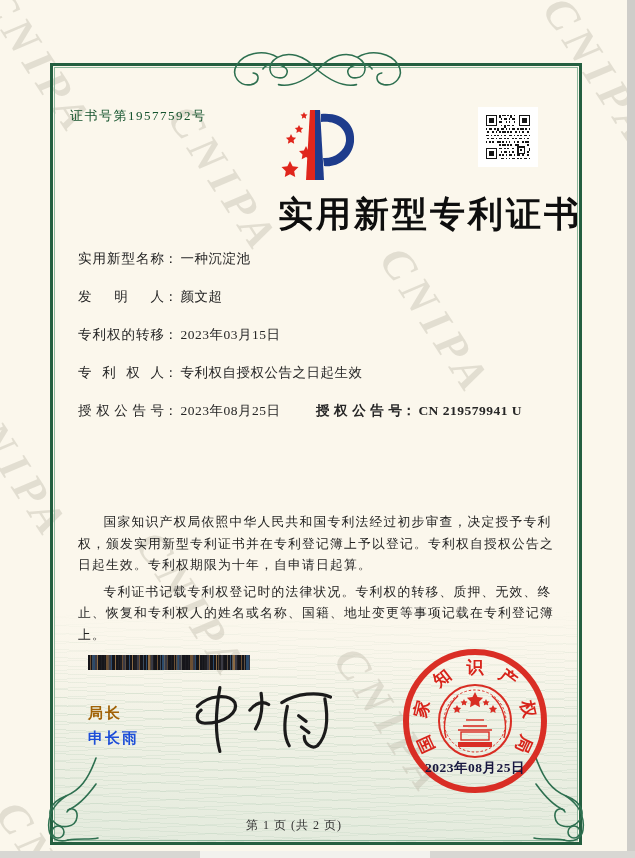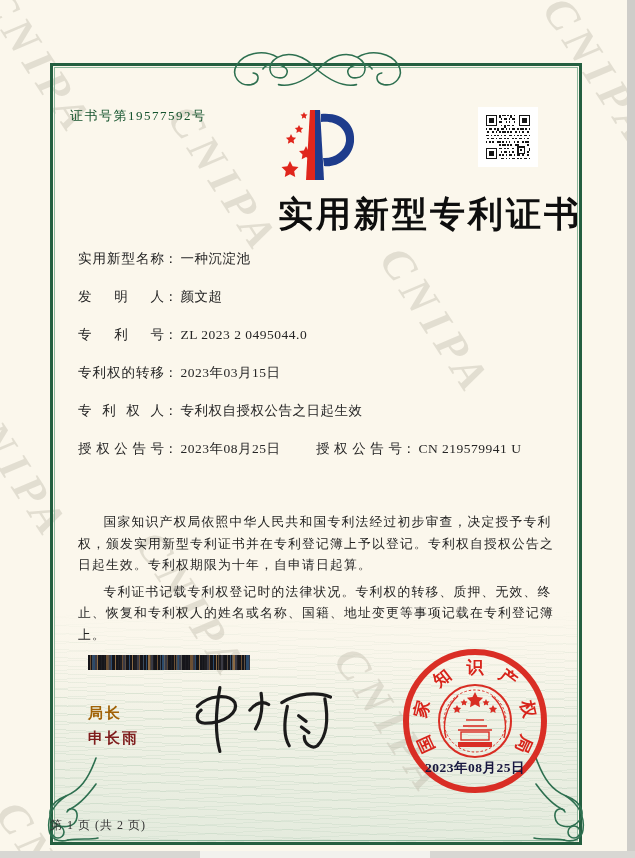--- a/index.html
+++ b/index.html
@@ -43,48 +43,48 @@
   .title{
     left:50px;top:191px;width:532px;text-align:right;
     font-size:35px;font-weight:700;color:#0e0e0e;letter-spacing:3px;margin:0;
   }
   
   .fields{left:78px;top:250px;width:480px;display:flex;flex-direction:column;gap:21px;}
   .frow{font-size:13.5px;color:#262626;line-height:17px;white-space:nowrap;}
   .flabel{display:inline-block;width:86px;text-align:justify;text-align-last:justify;vertical-align:bottom;}
   .colon{display:inline-block;}
   .fvalue{display:inline-block;margin-left:3px;letter-spacing:.5px;}
-  .grant-group2{display:inline-block;margin-left:32px;}
+  .grant-group2{display:inline-block;margin-left:32px;font-weight:bold;}
   
   .paras{left:78px;top:512px;width:484px;color:#1f1f1f;}
   .paras p{margin:0 0 5px 0;font-size:12.8px;line-height:21.5px;letter-spacing:1.2px;text-indent:2em;}
   
   .barcode{
     left:88px;top:655px;width:162px;height:15px;
     background:
       repeating-linear-gradient(90deg,#15151a 0 2px,rgba(0,0,0,0) 2px 3px,#15151a 3px 4px,rgba(0,0,0,0) 4px 7px,#3a3a44 7px 9px,rgba(0,0,0,0) 9px 10px,#15151a 10px 13px,rgba(0,0,0,0) 13px 14px),
       repeating-linear-gradient(90deg,#6b4f33 0 3px,#2b4a6b 5px 8px,#8a6a44 9px 11px,#1d1d22 12px 17px);
   }
   
   .director-title{left:88px;top:704px;font:600 15px "Liberation Sans",sans-serif;color:#a16207;letter-spacing:2px;}
-  .director-name{left:88px;top:729px;font:600 15px "Liberation Sans",sans-serif;color:#7f1d1d;letter-spacing:2px;}
+  .director-name{left:88px;top:729px;font:600 15px "Liberation Sans",sans-serif;color:#1d4ed8;letter-spacing:2px;}
   .sig{left:188px;top:682px;}
   
   .seal{left:400px;top:646px;width:150px;height:150px;}
   .seal svg{position:absolute;left:0;top:0;}
   .seal-char{
     position:absolute;font-size:17px;font-weight:700;color:#d8231a;
     transform:translate(-50%,-50%);line-height:1;
   }
   .seal-date{
     position:absolute;left:0;top:113px;width:150px;text-align:center;
     font-size:13.5px;font-weight:700;color:#17173f;letter-spacing:.5px;
   }
   
-  .footer{left:50px;top:817px;width:488px;text-align:left;font-size:12px;color:#333;letter-spacing:1px;}
+  .footer{left:50px;top:817px;width:488px;text-align:center;font-size:12px;color:#333;letter-spacing:1px;}
   .orn{color:#2e7050;}
 </style>
 </head>
 <body>
 
 <div class="page">
 
   <div class="abs waves"></div>
 
   <span class="wm" style="left:14px;top:-22px;">CNIPA</span>
@@ -187,23 +187,20 @@
   <h1 class="abs title">实用新型专利证书</h1>
 
   <div class="abs fields">
     <div class="frow">
       <span class="flabel">实用新型名称</span><span class="colon">：</span><span class="fvalue">一种沉淀池</span>
     </div>
     <div class="frow">
       <span class="flabel">发明人</span><span class="colon">：</span><span class="fvalue">颜文超</span>
     </div>
     <div class="frow">
-      <span class="flabel">专利号</span><span class="colon">：</span><span class="fvalue">ZL 2023 2 0495044.0</span>
-    </div>
-    <div class="frow">
       <span class="flabel">专利权的转移</span><span class="colon">：</span><span class="fvalue">2023年03月15日</span>
     </div>
     <div class="frow">
       <span class="flabel">专利权人</span><span class="colon">：</span><span class="fvalue">专利权自授权公告之日起生效</span>
     </div>
     <div class="frow">
       <span class="flabel">授权公告号</span><span class="colon">：</span><span class="fvalue">2023年08月25日</span>
       <span class="grant-group2">
         <span class="flabel">授权公告号</span><span class="colon">：</span><span class="fvalue">CN 219579941 U</span>
       </span>

